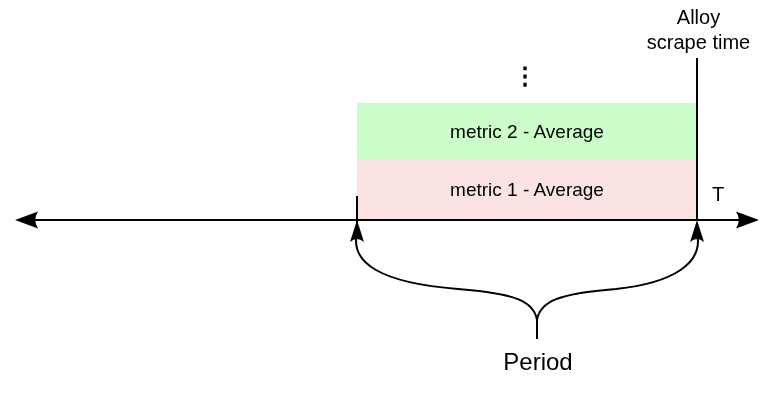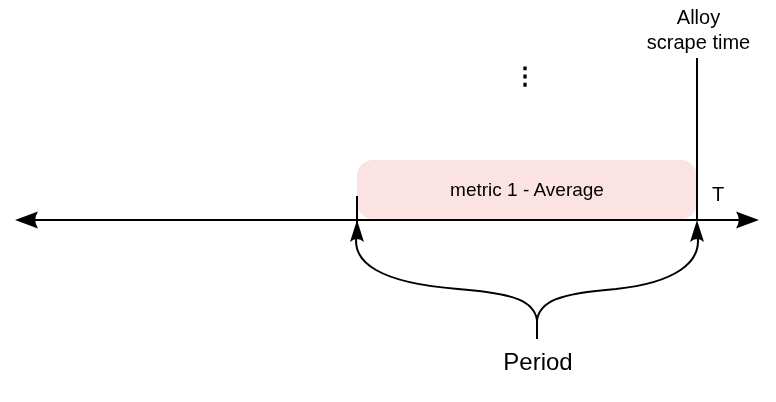--- a/index.html
+++ b/index.html
@@ -70,21 +70,24 @@
     width: 140px;
     text-align: center;
     font-size: 24px;
   }
 </style>
 </head>
 <body>
 
 <div class="canvas">
 
-  <div class="metric-box m1" style="background: rgb(251, 227, 227); border-radius: 16px;">
+  <div class="metric-box m2" style="background: rgb(204, 254, 204);">
+    <span>metric 2 - Average</span>
+  </div>
+  <div class="metric-box m1" style="background: rgb(251, 227, 227);">
     <span>metric 1 - Average</span>
   </div>
 
   <svg class="lines-svg" viewBox="0 0 776 402" xmlns="http://www.w3.org/2000/svg">
 
     <line x1="20" y1="220" x2="754" y2="220" stroke="#000000" stroke-width="2"></line>
     <path d="M 15 220 L 38 211.5 Q 32.5 220 38 228.5 Z" fill="#000000"></path>
     <path d="M 759 220 L 736 211.5 Q 741.5 220 736 228.5 Z" fill="#000000"></path>
 
     <line x1="357" y1="196" x2="357" y2="223" stroke="#000000" stroke-width="2"></line>

